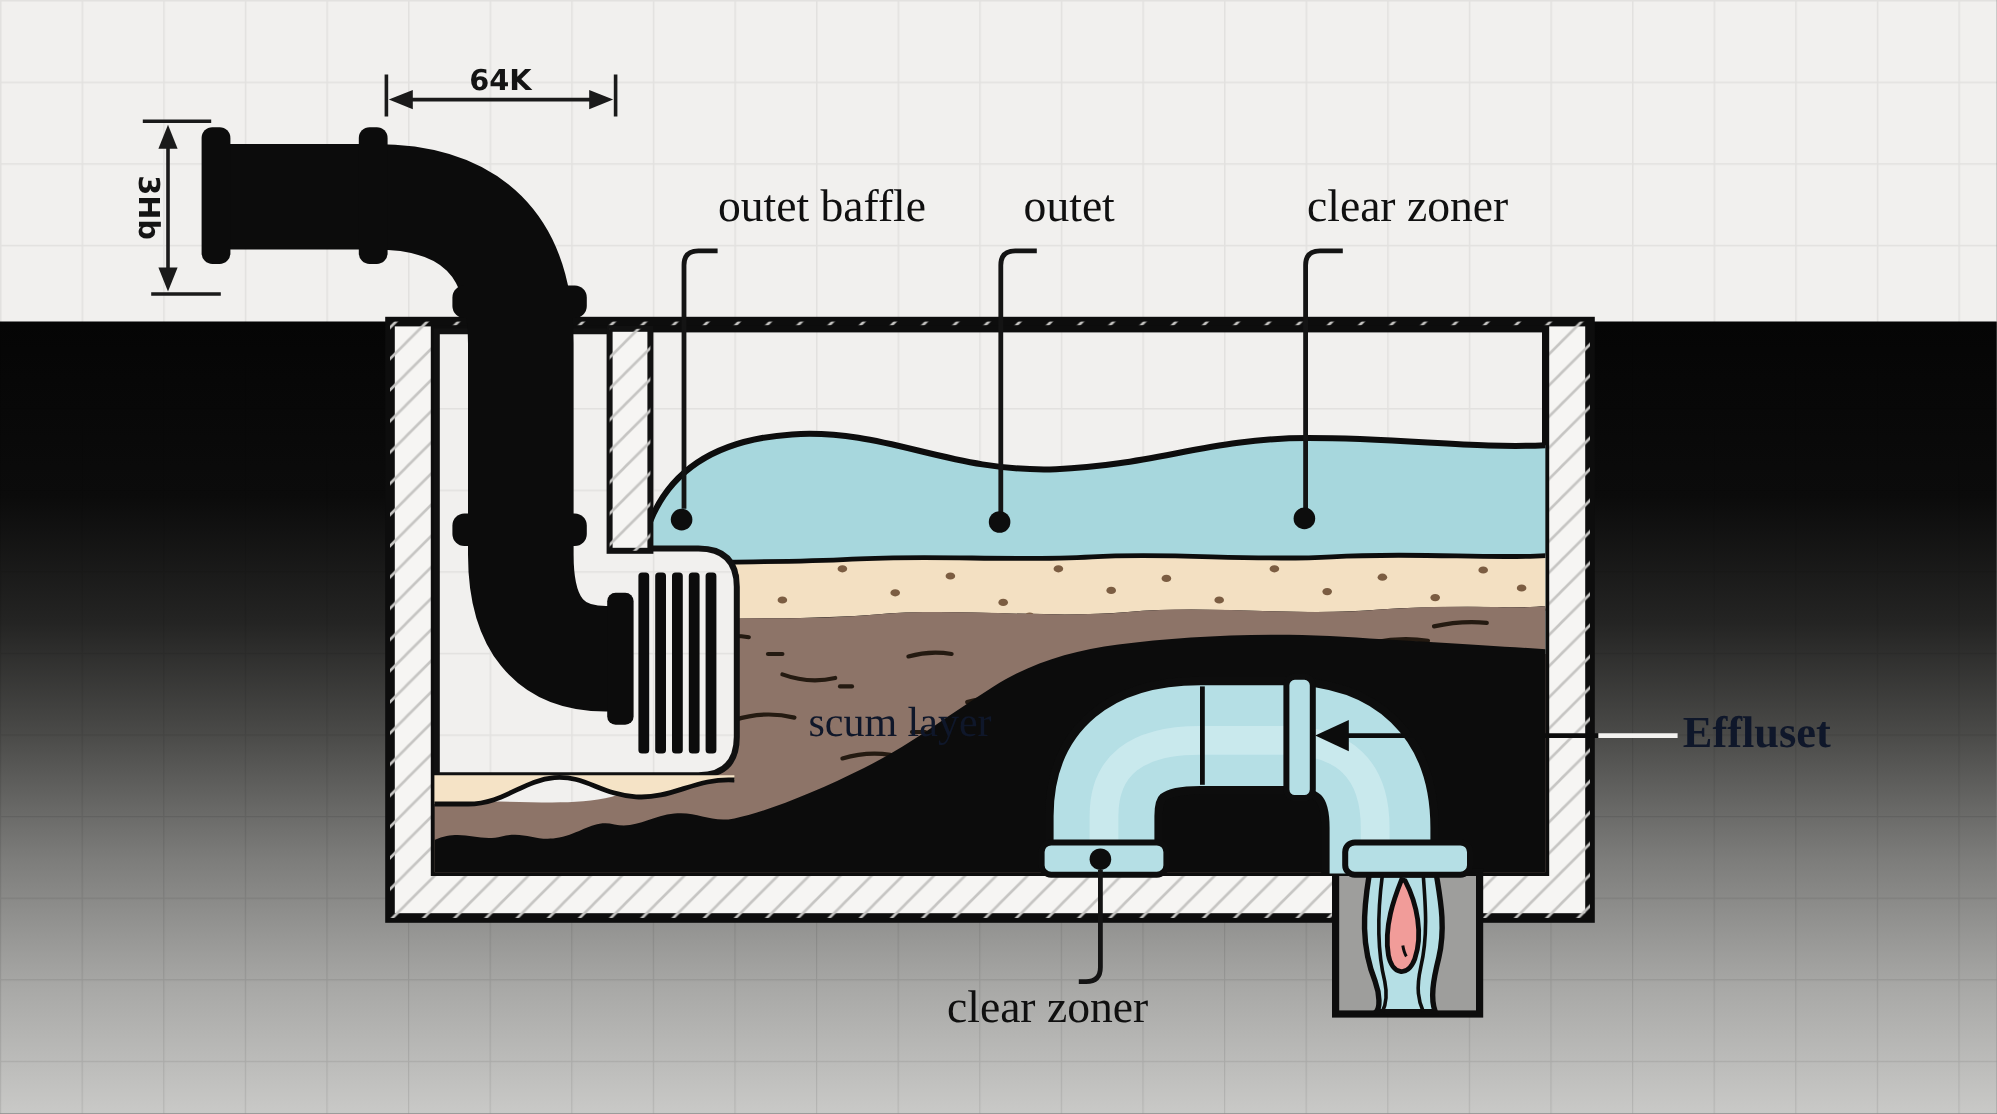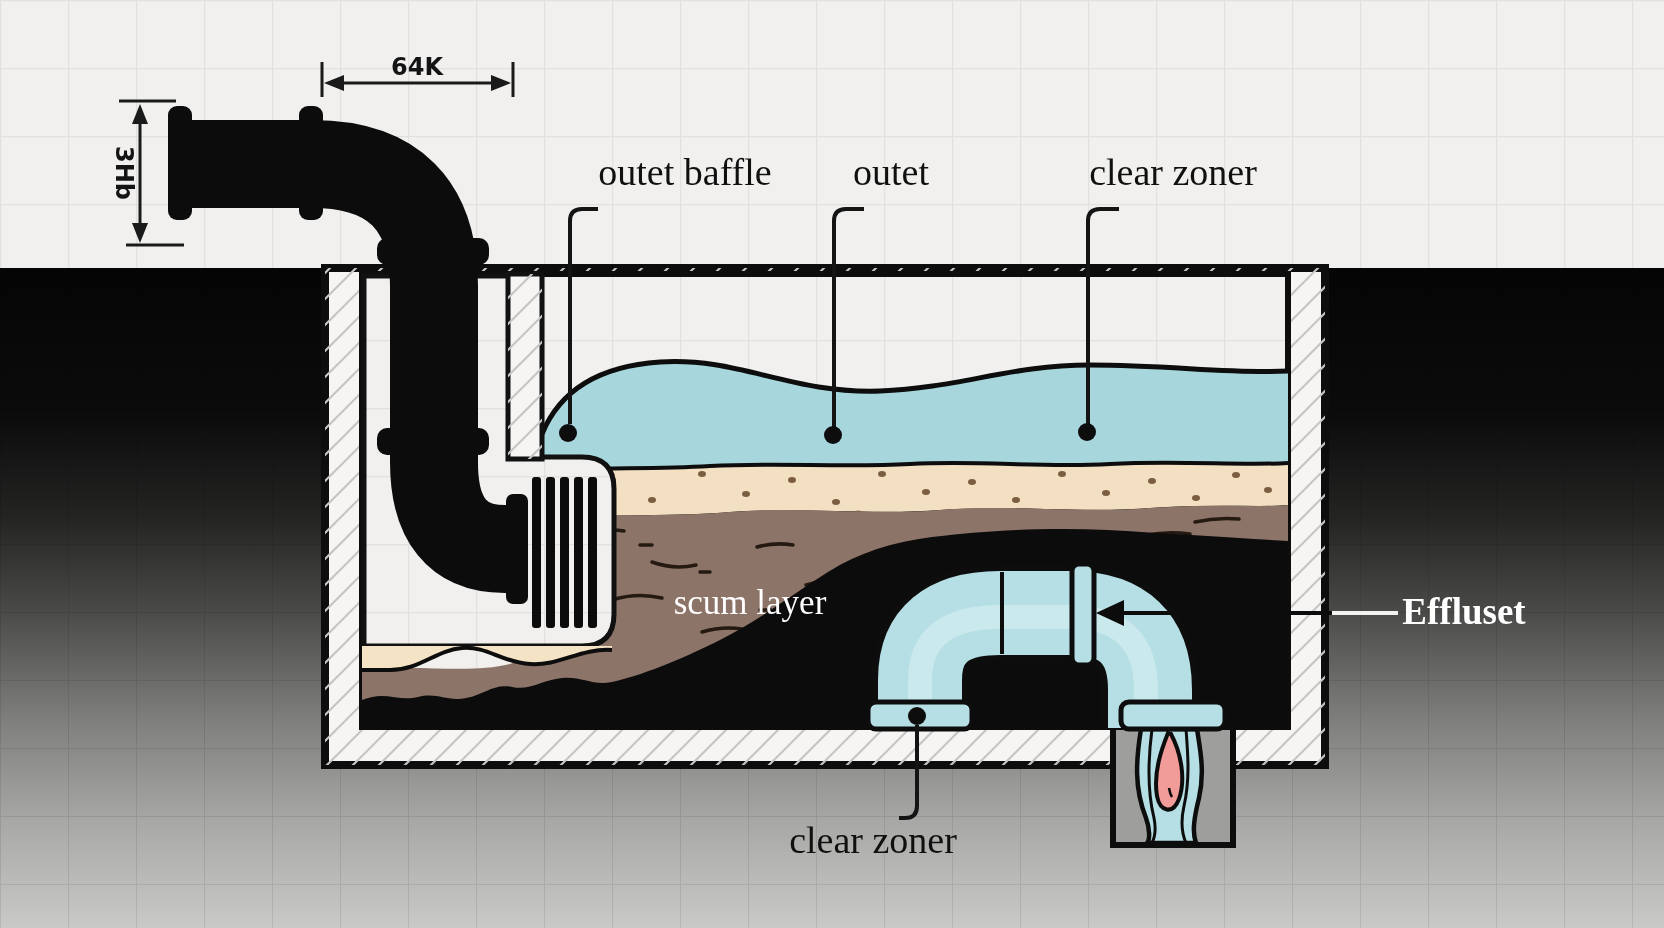--- a/index.html
+++ b/index.html
@@ -5,21 +5,21 @@
   html,body{margin:0;padding:0;background:#888;}
   .stage{
     position:relative;width:1664px;height:928px;overflow:hidden;
     font-family:"Liberation Serif","DejaVu Serif",serif;
   }
   .stage svg{position:absolute;left:0;top:0;}
   .lbl{
     position:absolute;transform:translate(-50%,-50%);
     white-space:nowrap;color:#101010;font-size:38px;line-height:1;
   }
-  .lbl.white{color:#ffffff;}
+  .lbl.white{color:#0f172a;}
   .lbl.scum{font-size:35px;}
   .lbl.eff{font-size:37px;font-weight:bold;}
   .dim{
     position:absolute;transform:translate(-50%,-50%);
     font-family:"DejaVu Sans","Liberation Sans",sans-serif;
     font-weight:bold;font-size:24px;color:#141414;white-space:nowrap;
   }
   .dim.vert{transform:translate(-50%,-50%) rotate(90deg);}
 </style>
 </head>

